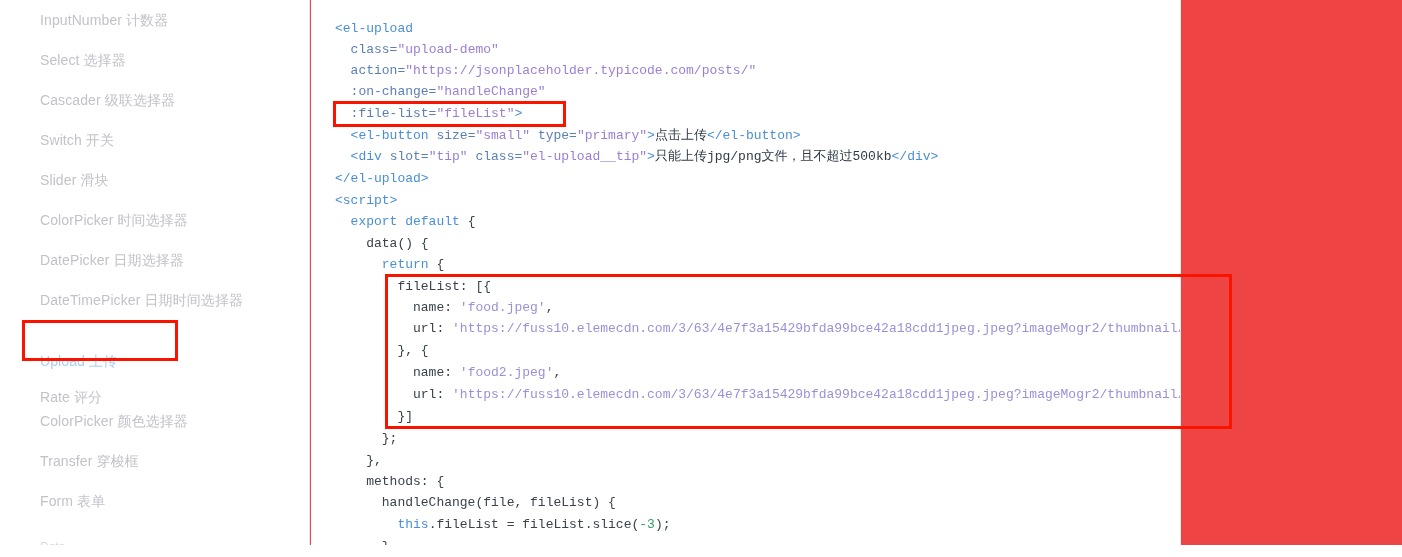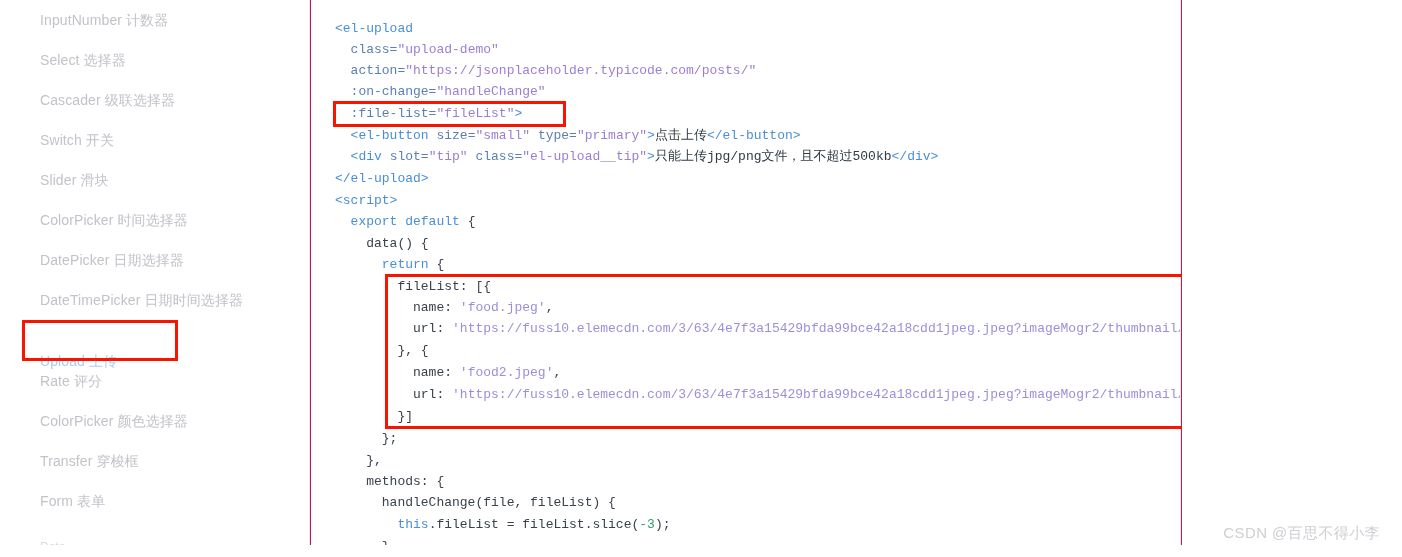--- a/index.html
+++ b/index.html
@@ -6,21 +6,21 @@
   html, body {
     margin: 0; padding: 0;
     width: 1402px; height: 557px;
     overflow: hidden;
     background: #ffffff;
     font-family: "Liberation Sans", sans-serif;
   }
   #page {
     position: relative;
     width: 1402px; height: 545px;
-    background: #be185d;
+    background: #ef4444;
     overflow: hidden;
   }
 
   
   #sidebar {
     position: absolute;
     left: 0; top: 0;
     width: 310px; height: 557px;
     background: #ffffff;
     border-right: 1px solid #e8e8ec;
@@ -126,33 +126,30 @@
     <div id="sidebar-items">
         <div class="nav-item" style="top: 11px;">InputNumber 计数器</div>
         <div class="nav-item" style="top: 51px; text-align: right;">Select 选择器</div>
         <div class="nav-item" style="top: 91px;">Cascader 级联选择器</div>
         <div class="nav-item" style="top: 131px;">Switch 开关</div>
         <div class="nav-item" style="top: 171px;">Slider 滑块</div>
         <div class="nav-item" style="top: 211px;">ColorPicker 时间选择器</div>
         <div class="nav-item" style="top: 251px;">DatePicker 日期选择器</div>
         <div class="nav-item" style="top: 291px;">DateTimePicker 日期时间选择器</div>
         <div class="nav-item active" style="top: 332px;">Upload 上传</div>
-        <div class="nav-item" style="top: 372px; text-align: center;">Rate 评分</div>
+        <div class="nav-item" style="top: 388px; text-align: center;">Rate 评分</div>
         <div class="nav-item" style="top: 412px;">ColorPicker 颜色选择器</div>
         <div class="nav-item" style="top: 452px;">Transfer 穿梭框</div>
         <div class="nav-item" style="top: 492px;">Form 表单</div>
       </div>
     <div class="nav-group" id="sidebar-group" style="top: 540px; text-align: center;">Data</div>
   </nav>
   <div id="upload-highlight"></div>
 
   <section id="code-pane">
     <div id="code-block" style="padding: 0px;"><span class="ln" style="position: absolute; left: 24px; top: 18px;"><span class="t-tag">&lt;el-upload</span></span><span class="ln" style="position: absolute; left: 24px; top: 39px;"><span class="t-plain">  </span><span class="t-attr">class=</span><span class="t-str">"upload-demo"</span></span><span class="ln" style="position: absolute; left: 24px; top: 60px;"><span class="t-plain">  </span><span class="t-attr">action=</span><span class="t-str">"https://jsonplaceholder.typicode.com/posts/"</span></span><span class="ln" style="position: absolute; left: 24px; top: 81px;"><span class="t-plain">  </span><span class="t-attr">:on-change=</span><span class="t-str">"handleChange"</span></span><span class="ln" style="position: absolute; left: 24px; top: 103px;"><span class="t-plain">  </span><span class="t-attr">:file-list=</span><span class="t-str">"fileList"</span><span class="t-tag">&gt;</span></span><span class="ln" style="position: absolute; left: 24px; top: 125px;"><span class="t-plain">  </span><span class="t-tag">&lt;el-button </span><span class="t-attr">size=</span><span class="t-str">"small" </span><span class="t-attr">type=</span><span class="t-str">"primary"</span><span class="t-tag">&gt;</span><span class="t-txt">点击上传</span><span class="t-tag">&lt;/el-button&gt;</span></span><span class="ln" style="position: absolute; left: 24px; top: 146px;"><span class="t-plain">  </span><span class="t-tag">&lt;div </span><span class="t-attr">slot=</span><span class="t-str">"tip" </span><span class="t-attr">class=</span><span class="t-str">"el-upload__tip"</span><span class="t-tag">&gt;</span><span class="t-txt">只能上传jpg/png文件，且不超过500kb</span><span class="t-tag">&lt;/div&gt;</span></span><span class="ln" style="position: absolute; left: 24px; top: 168px;"><span class="t-tag">&lt;/el-upload&gt;</span></span><span class="ln" style="position: absolute; left: 24px; top: 190px;"><span class="t-tag">&lt;script&gt;</span></span><span class="ln" style="position: absolute; left: 24px; top: 211px;"><span class="t-plain">  </span><span class="t-kw">export default</span><span class="t-punc"> {</span></span><span class="ln" style="position: absolute; left: 24px; top: 233px;"><span class="t-plain">    data() {</span></span><span class="ln" style="position: absolute; left: 24px; top: 254px;"><span class="t-plain">      </span><span class="t-kw">return</span><span class="t-punc"> {</span></span><span class="ln" style="position: absolute; left: 24px; top: 276px;"><span class="t-plain">        fileList: [{</span></span><span class="ln" style="position: absolute; left: 24px; top: 297px;"><span class="t-plain">          name: </span><span class="t-jstr">'food.jpeg'</span><span class="t-punc">,</span></span><span class="ln" style="position: absolute; left: 24px; top: 318px;"><span class="t-plain">          url: </span><span class="t-jstr">'https://fuss10.elemecdn.com/3/63/4e7f3a15429bfda99bce42a18cdd1jpeg.jpeg?imageMogr2/thumbnail/360x360/format/webp</span></span><span class="ln" style="position: absolute; left: 24px; top: 340px;"><span class="t-plain">        }, {</span></span><span class="ln" style="position: absolute; left: 24px; top: 362px;"><span class="t-plain">          name: </span><span class="t-jstr">'food2.jpeg'</span><span class="t-punc">,</span></span><span class="ln" style="position: absolute; left: 24px; top: 384px;"><span class="t-plain">          url: </span><span class="t-jstr">'https://fuss10.elemecdn.com/3/63/4e7f3a15429bfda99bce42a18cdd1jpeg.jpeg?imageMogr2/thumbnail/360x360/format/webp</span></span><span class="ln" style="position: absolute; left: 24px; top: 406px;"><span class="t-plain">        }]</span></span><span class="ln" style="position: absolute; left: 24px; top: 428px;"><span class="t-plain">      };</span></span><span class="ln" style="position: absolute; left: 24px; top: 450px;"><span class="t-plain">    },</span></span><span class="ln" style="position: absolute; left: 24px; top: 471px;"><span class="t-plain">    methods: {</span></span><span class="ln" style="position: absolute; left: 24px; top: 492px;"><span class="t-plain">      handleChange(file, fileList) {</span></span><span class="ln" style="position: absolute; left: 24px; top: 514px;"><span class="t-plain">        </span><span class="t-kw">this</span><span class="t-plain">.fileList = fileList.slice(</span><span class="t-num">-3</span><span class="t-plain">);</span></span><span class="ln" style="position: absolute; left: 24px; top: 536px;"><span class="t-plain">      }</span></span></div>
     <div class="redbox" id="redbox-filelist-attr"></div>
   </section>
 
   <div class="redbox" id="redbox-filelist-data"></div>
 
-  <aside id="right-rail">
-    <div id="watermark">CSDN @百思不得小李</div>
-  </aside>
 
 </div>
 
 </body></html>

